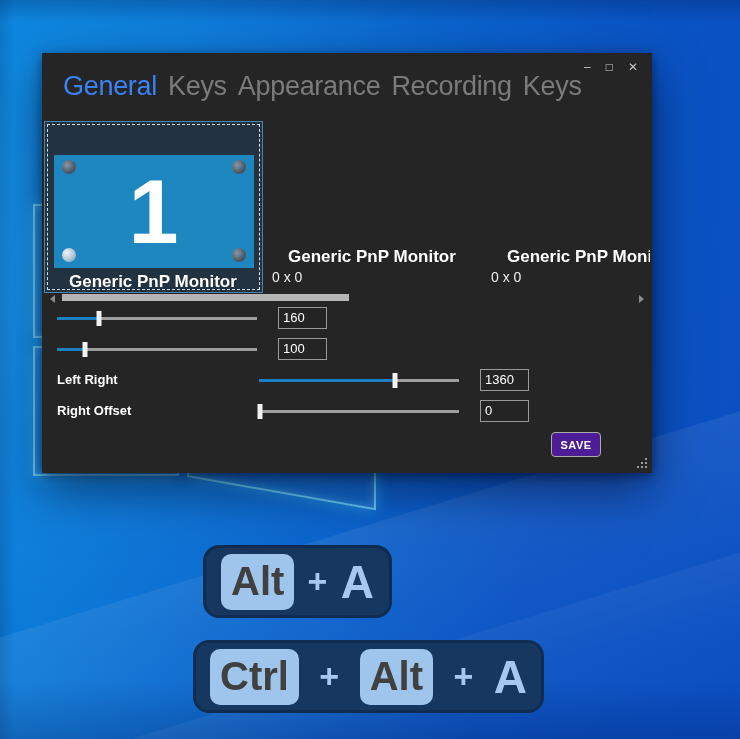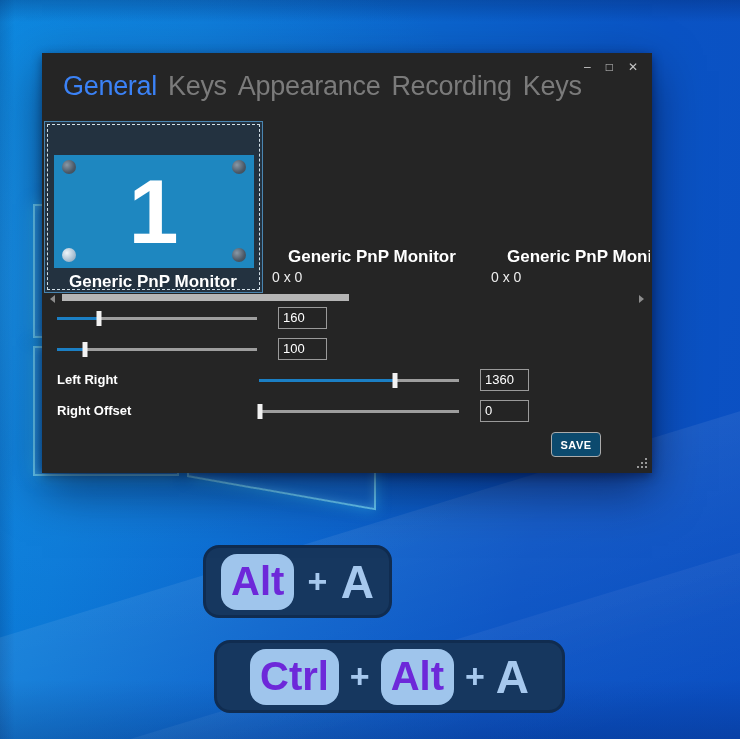--- a/index.html
+++ b/index.html
@@ -65,34 +65,34 @@
   .offsets { position:absolute; left:15px; top:249px; width:580px; }
   .offset-row { height:31px; display:flex; align-items:center; }
   .offset-label { width:202px; font-size:13px; font-weight:bold; color:#fff; }
   .slider { position:relative; width:200px; height:16px; }
   .slider-track { position:absolute; left:0; right:0; top:7px; height:3px; background:#9e9e9e; }
   .slider-fill { position:absolute; left:0; top:7px; height:3px; background:#1b7fc4; }
   .slider-thumb { position:absolute; top:1px; width:5px; height:15px; background:#f2f2f2; transform:translateX(-50%); }
   .offset-input { margin-left:21px; width:49px; height:22px; background:#242424; border:1px solid #9a9a9a;
                   color:#fff; font-size:13px; font-family:"Liberation Sans", sans-serif; padding:1px 4px; }
 
-  .save-btn { position:absolute; left:509px; top:379px; width:50px; height:25px; background:#0c4a6e;
+  .save-btn { position:absolute; left:509px; top:379px; width:50px; height:25px; background:#4c1d95;
               border:1px solid #ababab; border-radius:4px; color:#fff; font-size:11px; font-weight:bold;
               letter-spacing:0.5px; font-family:"Liberation Sans", sans-serif; }
   .grip { position:absolute; right:4px; bottom:4px; width:13px; height:13px; }
   .grip::after { content:""; position:absolute; left:0; top:0; width:2px; height:2px; background:transparent;
                  box-shadow:10px 10px 0 #9a9a9a, 6px 10px 0 #9a9a9a, 2px 10px 0 #9a9a9a,
                             10px 6px 0 #9a9a9a, 6px 6px 0 #9a9a9a, 10px 2px 0 #9a9a9a; }
 
   
   .badge { position:absolute; z-index:5; background:#16375f; border:3px solid #102c50; border-radius:16px;
            display:flex; align-items:center; justify-content:space-between; }
   .badge.b-alt { left:203px; top:545px; width:189px; height:73px; padding:0 15px; }
-  .badge.b-ctrlalt { left:214px; top:640px; width:351px; height:73px; padding:0 33px; }
-  .kbd-key { background:#9fc5ec; color:#6d28d9; border-radius:16px; height:56px; padding:0 10px;
+  .badge.b-ctrlalt { left:193px; top:640px; width:351px; height:73px; padding:0 14px; }
+  .kbd-key { background:#9fc5ec; color:#404040; border-radius:10px; height:56px; padding:0 10px;
              display:flex; align-items:center; font-size:40px; font-weight:bold; }
   .kbd-sep { color:#a6c8ee; font-size:34px; font-weight:bold; }
   .kbd-plain { color:#a6c8ee; font-size:46px; font-weight:bold; }
 </style>
 </head>
 <body>
 
 <div class="bg-vignette"></div>
 <div class="pane ul"></div>
 <div class="pane ur"></div>

